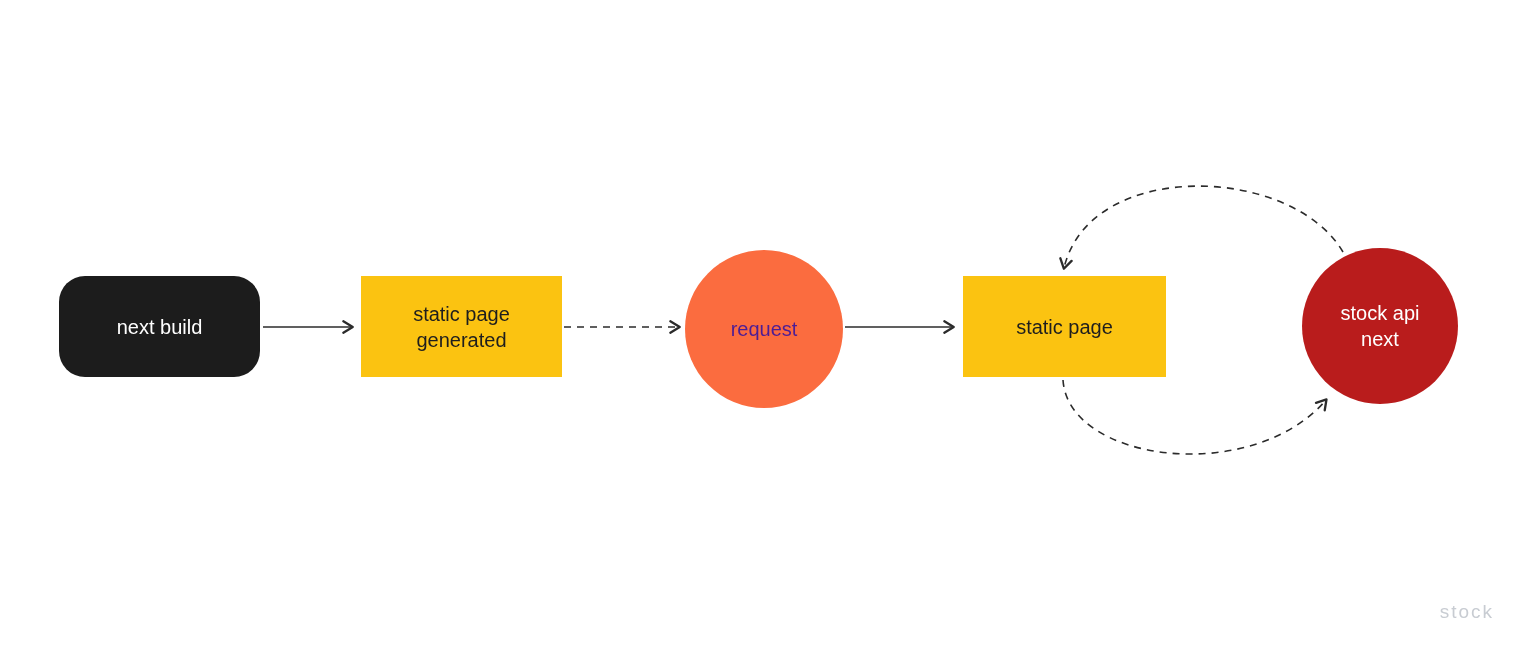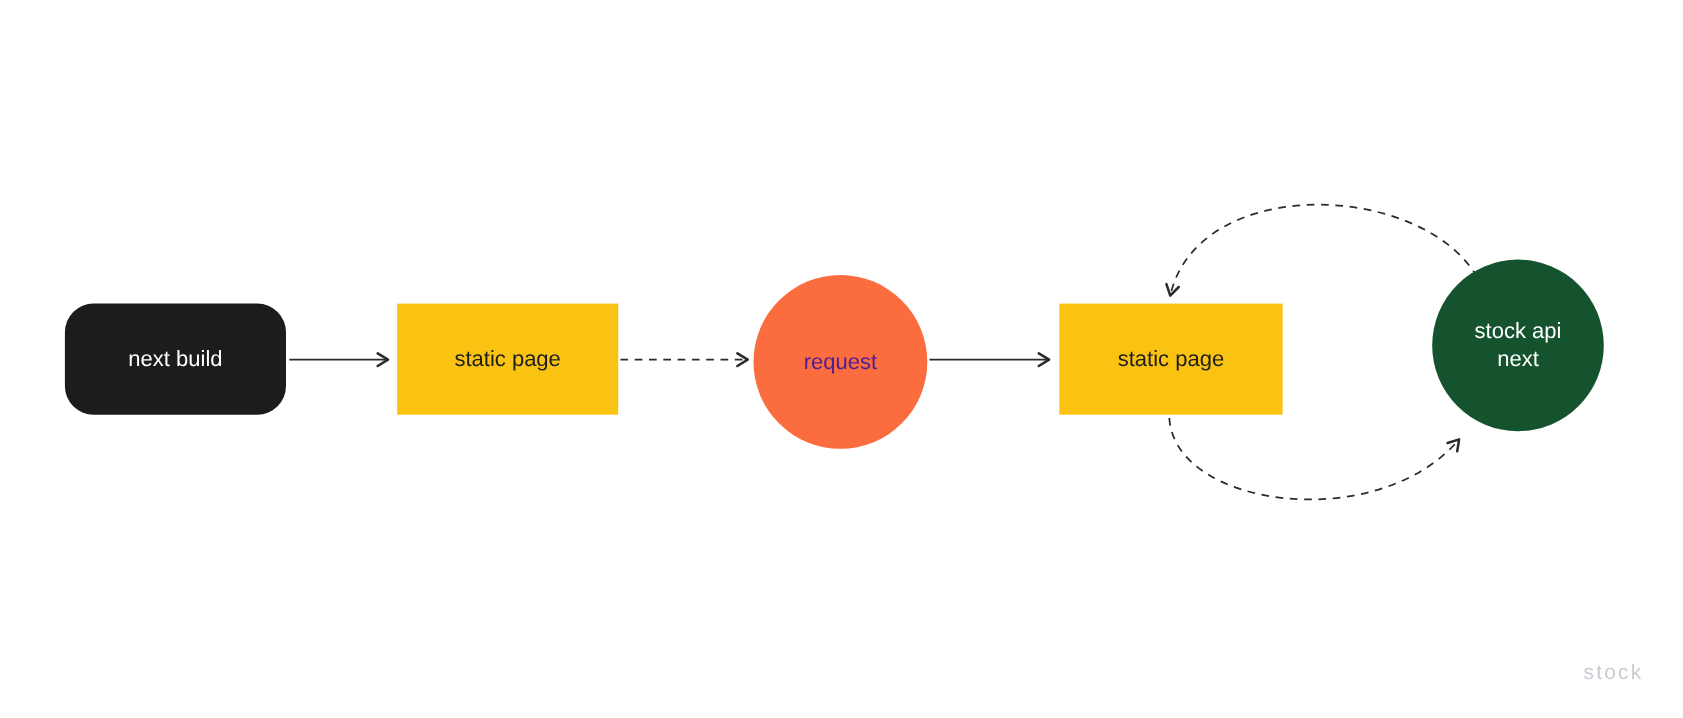--- a/index.html
+++ b/index.html
@@ -90,36 +90,37 @@
 
   <div class="node rounded-rect" style="left: 59px; top: 276px; width: 201px; height: 101px; background-color: rgb(28, 28, 28); color: rgb(255, 255, 255);">
     <div class="label">
       <span class="line">next build</span>
     </div>
   </div>
 
   <div class="node" style="left: 361px; top: 276px; width: 201px; height: 101px; background-color: rgb(251, 195, 17); color: rgb(30, 30, 30);">
     <div class="label">
       <span class="line">static page</span>
+      <span class="line">generated</span>
     </div>
   </div>
 
   <div class="node circle" style="left: 685px; top: 250px; width: 158px; height: 158px; background-color: rgb(251, 108, 63); color: #4c1d95;">
     <div class="label">
       <span class="line">request</span>
     </div>
   </div>
 
   <div class="node" style="left: 963px; top: 276px; width: 203px; height: 101px; background-color: rgb(251, 195, 17); color: rgb(30, 30, 30);">
     <div class="label">
       <span class="line">static page</span>
     </div>
   </div>
 
-  <div class="node circle" style="left: 1302px; top: 236px; width: 156px; height: 156px; background-color: #14532d; color: rgb(255, 255, 255);">
+  <div class="node circle" style="left: 1302px; top: 248px; width: 156px; height: 156px; background-color: #b91c1c; color: rgb(255, 255, 255);">
     <div class="label">
       <span class="line">stock api</span>
       <span class="line">next</span>
     </div>
   </div>
 
   <div id="watermark">stock</div>
 
 </div>
 

